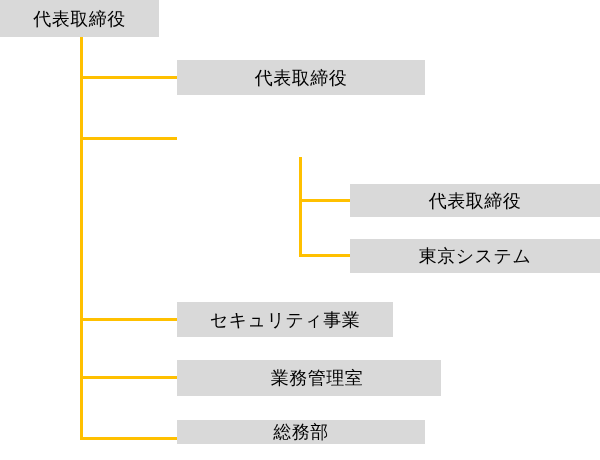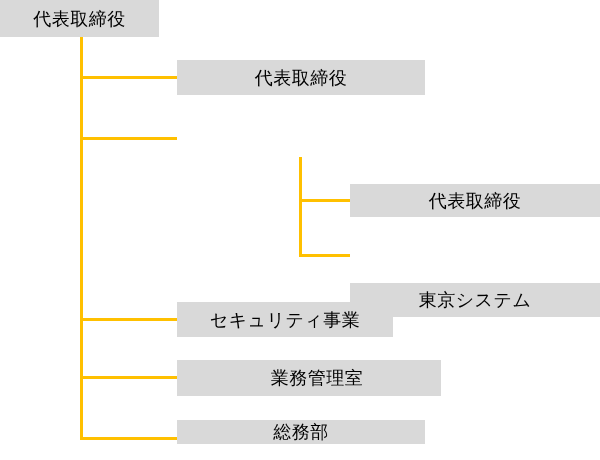--- a/index.html
+++ b/index.html
@@ -19,21 +19,21 @@
     font-size: 18px; letter-spacing: 0.5px;
     white-space: nowrap;
   }
   .line { position: absolute; background: var(--line-color, #FFC000); }
 
   
   .n-root  { left: 0;     top: 0;     width: 159px; height: 37px; }
   .n-keiei { left: 177px; top: 60px;  width: 248px; height: 35px; }
   .n-sys   { left: 177px; top: 120px; width: 248px; height: 37px; }
   .n-kobe  { left: 350px; top: 184px; width: 250px; height: 33px; }
-  .n-tokyo { left: 350px; top: 239px; width: 250px; height: 34px; margin-top: 44px; }
+  .n-tokyo { left: 350px; top: 239px; width: 250px; height: 34px; }
   .n-sec   { left: 177px; top: 302px; width: 216px; height: 35px; }
   .n-gyomu { left: 177px; top: 360px; width: 248px; height: 36px; padding-left: 16px; }
   .n-somu  { left: 177px; top: 420px; width: 248px; height: 24px; }
 
   
   .l-trunk    { left: 80px;  top: 37px;  width: 3px;  height: 403px; }
   .l-b-keiei  { left: 80px;  top: 76px;  width: 97px; height: 3px; }
   .l-b-sys    { left: 80px;  top: 137px; width: 97px; height: 3px; }
   .l-b-sec    { left: 80px;  top: 318px; width: 97px; height: 3px; }
   .l-b-gyomu  { left: 80px;  top: 376px; width: 97px; height: 3px; }

